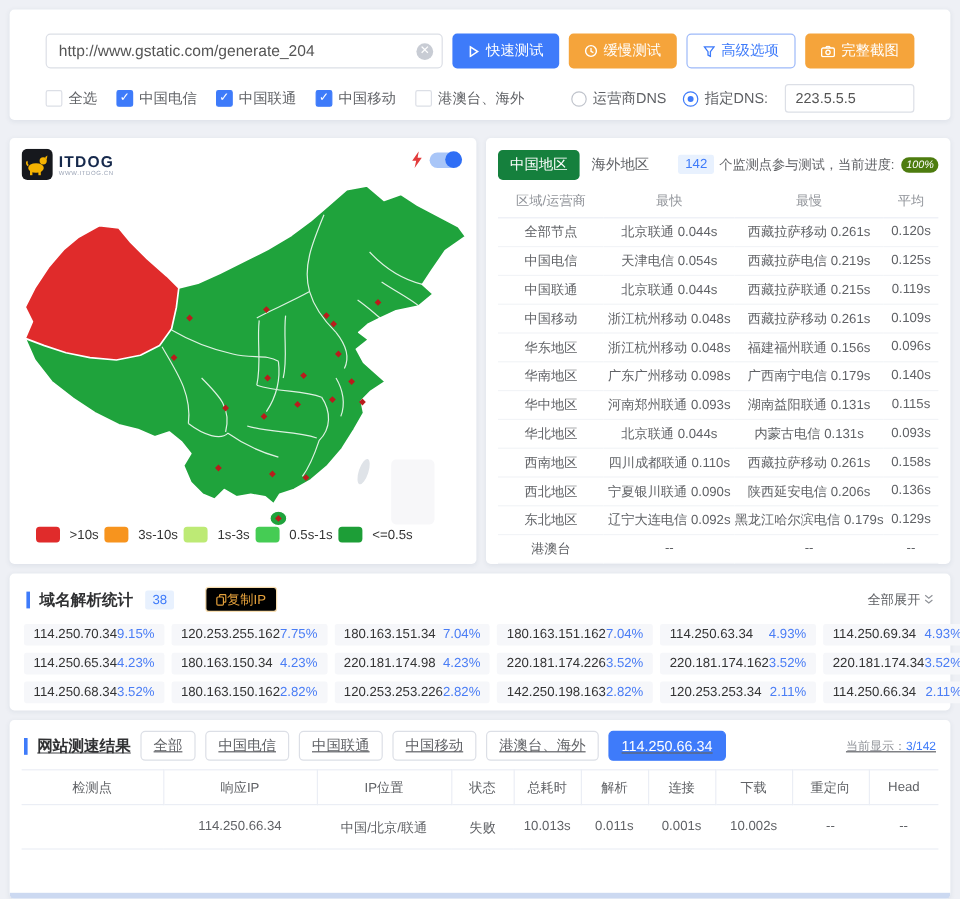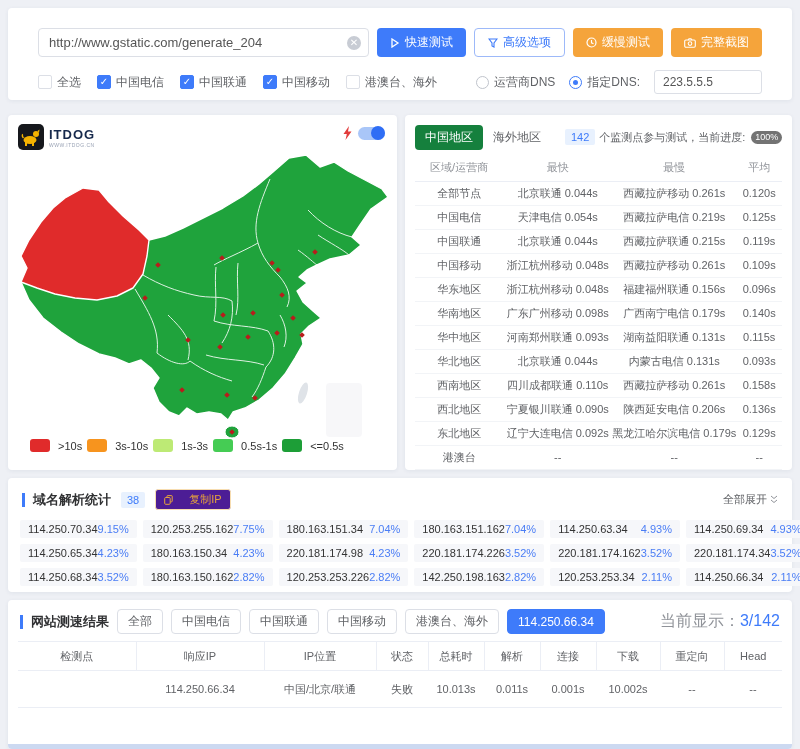--- a/index.html
+++ b/index.html
@@ -62,56 +62,56 @@
   .legend-sw { width:20px; height:13px; border-radius:3px; }
 
   
   #region-card { left:405px; top:115px; width:387px; height:355px; overflow:hidden; padding:0 10px; }
   .region-head { display:flex; align-items:center; margin-top:10px; height:24px; }
   .tab-pill { font-size:12px; padding:4px 10px; border-radius:4px; color:#606266; cursor:pointer; }
   .tab-pill.active { background:#15803d; color:#fff; }
   .cnt-badge { margin-left:14px; background:#e8f1fe; color:#3e7bfa; font-size:11px;
                padding:2px 6px; border-radius:2px; }
   .cnt-suffix { font-size:11px; color:#606266; margin-left:4px; white-space:nowrap; }
-  .progress { flex:1; margin-left:6px; height:13px; border-radius:7px; background:#737373;
-              color:#fff; font-size:9px; text-align:center; line-height:13px; }
+  .progress { flex:1; margin-left:6px; height:13px; border-radius:7px; background:#4d7c0f;
+              color:#fff; font-size:9px; text-align:center; line-height:13px;font-style:italic; }
   #region-table { width:100%; border-collapse:collapse; font-size:11px; margin-top:6px; }
   #region-table th { color:#909399; font-weight:normal; height:26px;
                      border-bottom:1px solid #ebeef5; text-align:center; }
   #region-table td { height:24px; text-align:center; color:#606266;
                      border-bottom:1px solid #f2f4f7; white-space:nowrap; }
 
   
   #dns-card { left:8px; top:478px; width:784px; height:114px; }
   .sec-head { display:flex; align-items:center; margin:11px 14px 0 14px; }
   .sec-title { font-size:13px; font-weight:bold; color:#303133; border-left:3px solid #3e7bfa;
                padding-left:8px; line-height:14px; }
   .num-badge { margin-left:10px; background:#e8f1fe; color:#3e7bfa; font-size:11px;
                padding:2px 6px; border-radius:2px; }
-  .copy-btn { margin-left:10px; display:inline-flex; align-items:center; gap:16px;
-              background:#4c1d95; border:1px solid #f7ddb0; color:#e6a23c; font-size:11px;
+  .copy-btn { margin-left:26px; display:inline-flex; align-items:center; gap:0;
+              background:#000000; border:1px solid #f7ddb0; color:#e6a23c; font-size:11px;
               padding:2px 8px; border-radius:3px; cursor:pointer; }
   .expand { margin-left:auto; font-size:11px; color:#606266; cursor:pointer;
             display:inline-flex; align-items:center; gap:3px; }
   .dns-grid { margin:10px 12px 0 12px; display:grid; grid-template-columns:repeat(6,1fr);
               gap:6px 6px; }
   .dns-cell { background:#f6f7fa; border-radius:2px; padding:3px 8px; display:flex;
               justify-content:space-between; font-size:11px; color:#333; }
   .dns-cell .pct { color:#4a7df5; }
 
   
   #speed-card { left:8px; top:600px; width:784px; height:149px; overflow:hidden; }
-  .speed-head { display:flex; align-items:center; margin:9px 12px 0 12px; gap:8px; }
+  .speed-head { display:flex; align-items:center; margin:9px 12px 0 12px; gap:8px;text-decoration:underline; }
   .sp-tab { font-size:12px; color:#606266; border:1px solid #dcdfe6; border-radius:4px;
             padding:3px 10px; background:#fff; cursor:pointer; display:inline-flex;
             align-items:center; gap:5px; white-space:nowrap; }
   .sp-tab.active { background:#3e7bfa; border-color:#3e7bfa; color:#fff; }
   .sp-tab .fail-badge { background:#f56c6c; color:#fff; font-size:10px; border-radius:3px;
             padding:1px 5px; }
-  .cur-disp { margin-left:auto; font-size:16px; color:#909399; white-space:nowrap; }
+  .cur-disp { margin-left:auto; font-size:10px; color:#909399; white-space:nowrap; }
   .cur-disp b { color:#3e7bfa; font-weight:normal; }
   #speed-table { width:764px; margin:7px 10px 0 10px; border-collapse:collapse; font-size:11px; }
   #speed-table th { font-weight:normal; color:#606266; height:29px;
                     border:1px solid #ebeef5; border-left:none; text-align:center; }
   #speed-table th:last-child { border-right:none; }
   #speed-table td { height:37px; text-align:center; color:#606266;
                     border-bottom:1px solid #ebeef5; white-space:nowrap; }
   #speed-table td.node { text-align:left; }
   .isp-badge { display:inline-block; background:#f0a84a; color:#fff; font-size:10px;
                border-radius:3px; padding:2px 4px; margin-right:5px; }
@@ -126,32 +126,32 @@
     <div class="url-wrap">
       <input class="url-input" value="http://www.gstatic.com/generate_204" style="">
       <span class="clear-ic">✕</span>
     </div>
     <button class="btn primary">
       <svg width="10" height="10" viewBox="0 0 10 10">
           <path d="M2,1 L8,5 L2,9 Z" fill="none" stroke="#fff" stroke-width="1.3"></path>
         </svg>
       <span>快速测试</span>
     </button>
-    <button class="btn outline">
-      <svg width="10" height="10" viewBox="0 0 10 10">
-          <path d="M1,1 L9,1 L6,5 L6,9 L4,8 L4,5 Z" fill="none" stroke="#3e7bfa" stroke-width="1.1"></path>
-        </svg>
-      <span>高级选项</span>
-    </button>
     <button class="btn warning">
       <svg width="11" height="11" viewBox="0 0 11 11">
           <circle cx="5.5" cy="5.5" r="4.5" fill="none" stroke="#fff" stroke-width="1.2"></circle>
           <path d="M5.5,3 L5.5,5.8 L7.5,6.8" fill="none" stroke="#fff" stroke-width="1.1"></path>
         </svg>
       <span>缓慢测试</span>
+    </button>
+    <button class="btn outline">
+      <svg width="10" height="10" viewBox="0 0 10 10">
+          <path d="M1,1 L9,1 L6,5 L6,9 L4,8 L4,5 Z" fill="none" stroke="#3e7bfa" stroke-width="1.1"></path>
+        </svg>
+      <span>高级选项</span>
     </button>
     <button class="btn warning">
       <svg width="12" height="10" viewBox="0 0 12 10">
           <rect x="0.7" y="2" width="10.6" height="7.2" rx="1.2" fill="none" stroke="#fff" stroke-width="1.1"></rect>
           <path d="M4,2 L5,0.7 L7,0.7 L8,2" fill="none" stroke="#fff" stroke-width="1.1"></path>
           <circle cx="6" cy="5.6" r="1.8" fill="none" stroke="#fff" stroke-width="1.1"></circle>
         </svg>
       <span>完整截图</span>
     </button>
   </div>

